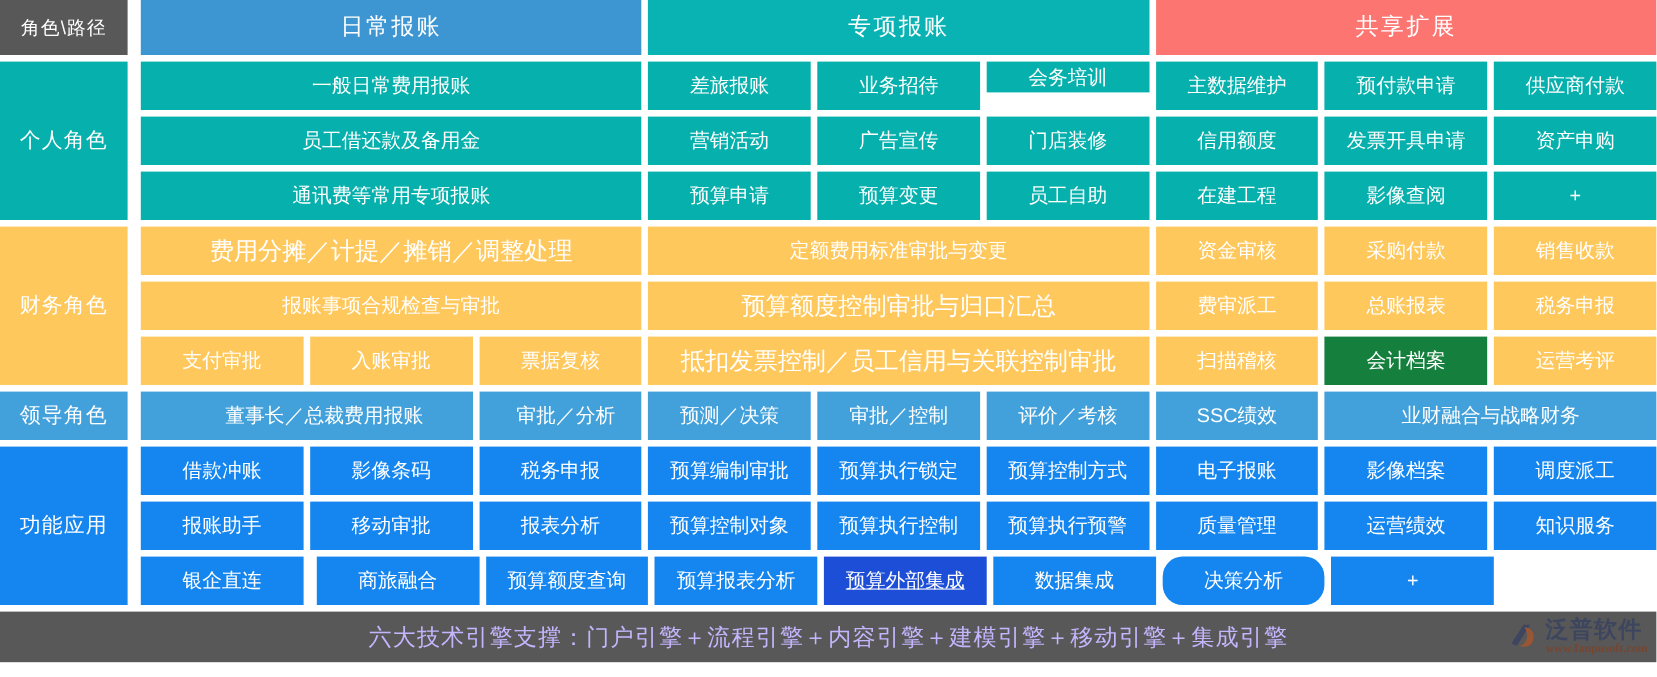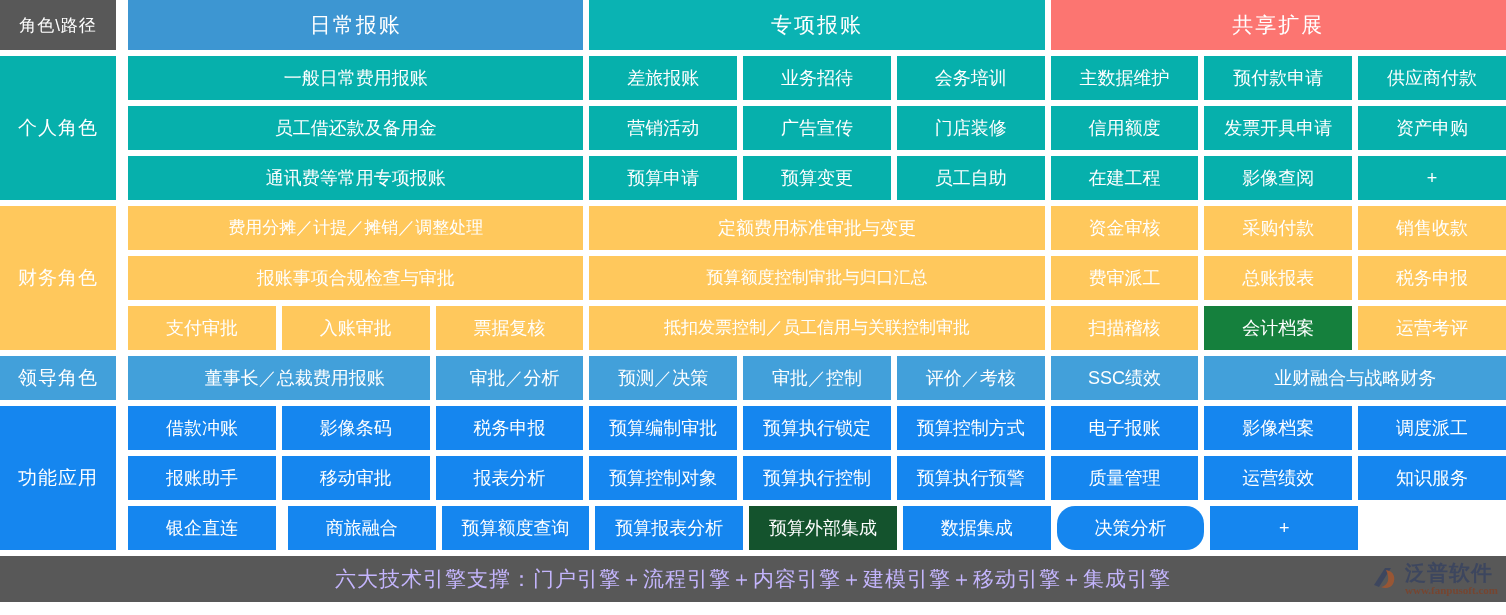--- a/index.html
+++ b/index.html
@@ -64,21 +64,21 @@
     justify-content: center;
     color: #ffffff;
     box-sizing: border-box;
     text-align: center;
     font-size: 18px;
     line-height: 1.15;
     padding: 0 2px;
     overflow: hidden;
     white-space: nowrap;
   }
-  .cell.small { font-size: 17px; }
+  .cell.small { font-size: 22px; }
 
   .hdr {
     font-size: 21px;
     letter-spacing: 2px;
   }
 
   .spacer-h { height: 6px; width: 100%; }
   .spacer-v { width: 6px; min-width: 6px; }
   .spacer-v-lg { width: 12px; min-width: 12px; }
 
@@ -172,21 +172,21 @@
             </div>
             <div class="spacer-v"></div>
             <div class="cell" style="background: rgb(6, 176, 172); width: 147.778px; min-width: 147.778px; height: 44px;">
               <span>差旅报账</span>
             </div>
             <div class="spacer-v"></div>
             <div class="cell" style="background: rgb(6, 176, 172); width: 147.778px; min-width: 147.778px; height: 44px;">
               <span>业务招待</span>
             </div>
             <div class="spacer-v"></div>
-            <div class="cell" style="background: rgb(6, 176, 172); width: 147.778px; min-width: 147.778px; height: 44px;">
+            <div class="cell" style="background: rgb(6, 176, 172); width: 147.778px; min-width: 147.778px; height: 28px;">
               <span>会务培训</span>
             </div>
             <div class="spacer-v"></div>
             <div class="cell" style="background: rgb(6, 176, 172); width: 147.778px; min-width: 147.778px; height: 44px;">
               <span>主数据维护</span>
             </div>
             <div class="spacer-v"></div>
             <div class="cell" style="background: rgb(6, 176, 172); width: 147.778px; min-width: 147.778px; height: 44px;">
               <span>预付款申请</span>
             </div>
@@ -471,21 +471,21 @@
             </div>
             <div class="spacer-v"></div>
             <div class="cell" style="background: rgb(21, 134, 239); width: 147.778px; min-width: 147.778px; height: 44px;">
               <span>预算额度查询</span>
             </div>
             <div class="spacer-v"></div>
             <div class="cell" style="background: rgb(21, 134, 239); width: 147.778px; min-width: 147.778px; height: 44px;">
               <span>预算报表分析</span>
             </div>
             <div class="spacer-v"></div>
-            <div class="cell" style="background: #14532d; width: 147.778px; min-width: 147.778px; height: 44px;">
+            <div class="cell" style="background: #1d4ed8; width: 147.778px; min-width: 147.778px; height: 44px; text-decoration: underline;">
               <span>预算外部集成</span>
             </div>
             <div class="spacer-v"></div>
             <div class="cell" style="background: rgb(21, 134, 239); width: 147.778px; min-width: 147.778px; height: 44px;">
               <span>数据集成</span>
             </div>
             <div class="spacer-v"></div>
             <div class="cell" style="background: rgb(21, 134, 239); width: 147.778px; min-width: 147.778px; height: 44px; border-radius: 18px;">
               <span>决策分析</span>
             </div>

